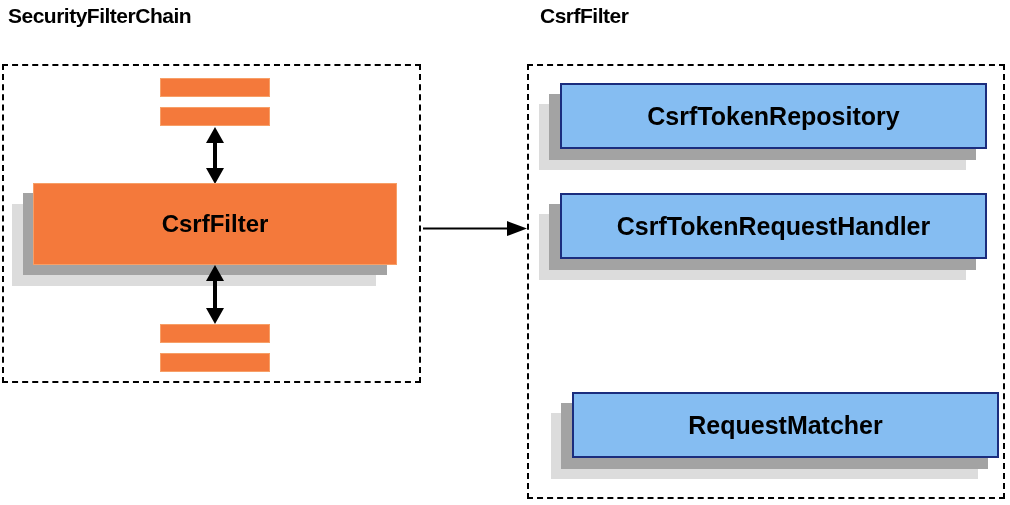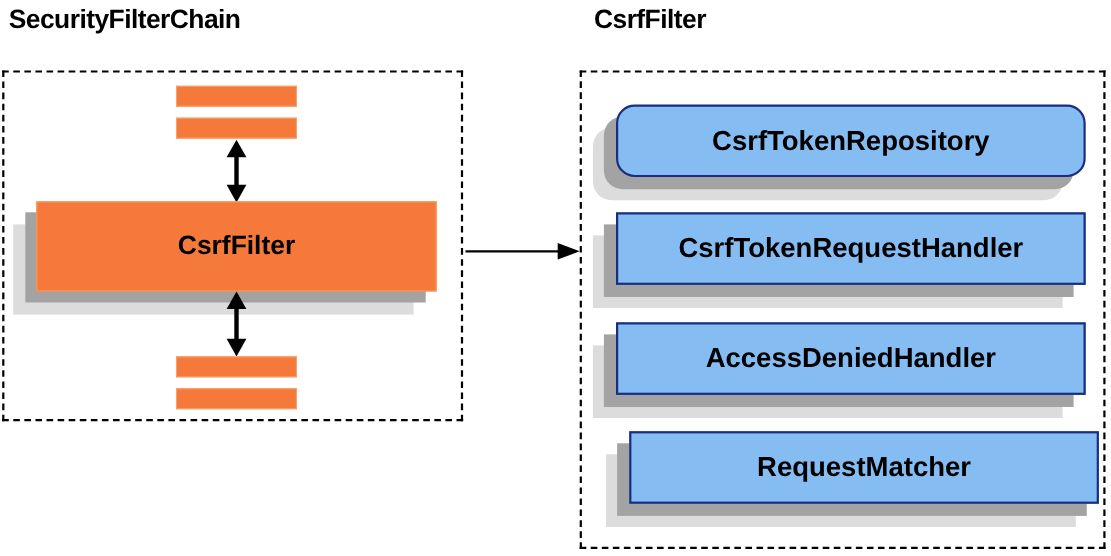--- a/index.html
+++ b/index.html
@@ -9,21 +9,21 @@
   .canvas {
     position: relative;
     width: 1010px;
     height: 505px;
     background: #ffffff;
     overflow: hidden;
   }
 
   .panel-title {
     position: absolute;
-    font-size: 24px;
+    font-size: 21px;
     font-weight: bold;
     color: #000000;
     letter-spacing: -0.5px;
     white-space: nowrap;
   }
   #left-title  { left: 8px;  top: 4px; }
   #right-title { left: 540px; top: 4px; }
 
   .dashed-box {
     position: absolute;
@@ -73,21 +73,21 @@
     border: 2px solid var(--blue-border, #1B2D7E);
     box-shadow: -11px 11px 0 var(--shadow-dark, #A3A3A3),
                 -21px 21px 0 var(--shadow-light, #DCDCDC);
     display: flex;
     align-items: center;
     justify-content: center;
     font-size: 25px;
     font-weight: bold;
     color: #000000;
   }
-  #component-box-0 { top: 95px; border-radius: 17px; }
+  #component-box-0 { top: 83px; }
   #component-box-1 { top: 193px; }
   #component-box-2 { top: 293px; }
   #component-box-3 { top: 392px; margin-left: 12px; }
 
   .arrow-svg { position: absolute; display: block; }
   #v-arrow-top    { left: 202px; top: 127px; }
   #v-arrow-bottom { left: 202px; top: 265px; }
   #h-arrow        { left: 423px; top: 220px; }
 </style>
 </head>
@@ -131,21 +131,18 @@
   <div class="dashed-box" id="right-dashed-box"></div>
 
   <div class="component-box" id="component-box-0">
     <span>CsrfTokenRepository</span>
   </div>
 
   <div class="component-box" id="component-box-1">
     <span>CsrfTokenRequestHandler</span>
   </div>
 
-  <div class="component-box" id="component-box-2">
-    <span>AccessDeniedHandler</span>
-  </div>
 
   <div class="component-box" id="component-box-3">
     <span>RequestMatcher</span>
   </div>
 
 </div>
 
 </body></html>

